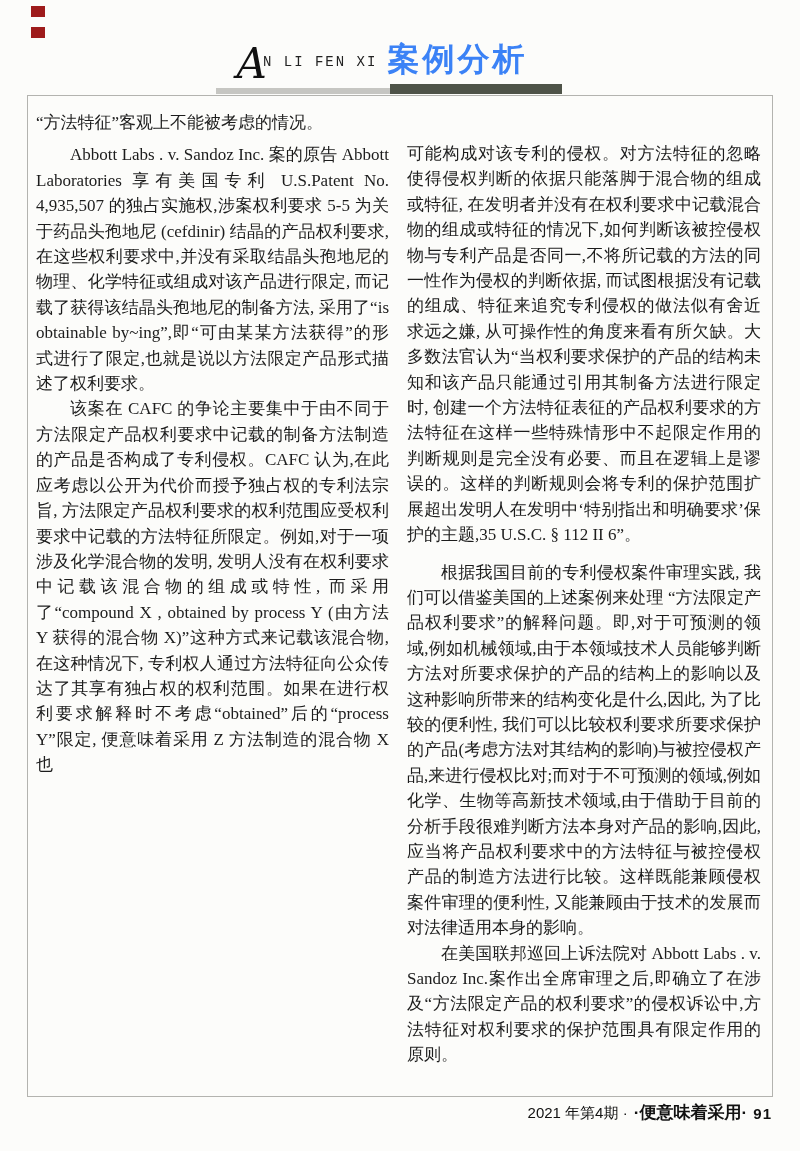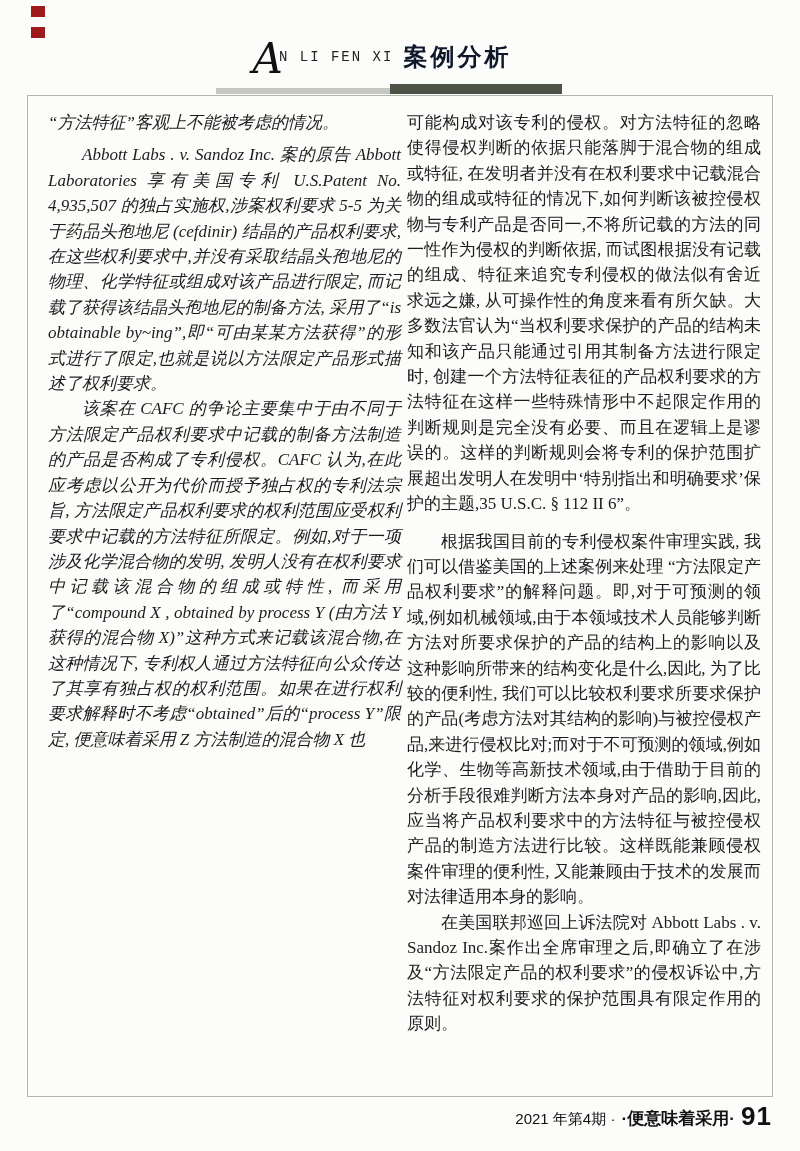--- a/index.html
+++ b/index.html
@@ -29,21 +29,21 @@
     font-style:italic;font-size:42px;line-height:42px;
     vertical-align:-6px;margin-right:-4px;color:#111;
   }
   .pinyin{
     font-family:Liberation Mono, monospace;
     font-size:14px;letter-spacing:2px;color:#222;
     vertical-align:6px;margin-right:10px;
   }
   .cn-title{
     font-family:"Liberation Sans","DejaVu Sans",sans-serif;
-    font-weight:bold;font-size:24px;letter-spacing:3px;color:#0f172a;
+    font-weight:bold;font-size:32px;letter-spacing:3px;color:#3b82f6;
     vertical-align:2px;
   }
 
   
   .tone-bar{position:absolute;top:84px;left:216px;height:10px;}
   .tone-bar .light{
     position:absolute;left:0;top:4px;width:174px;height:6px;background:#c6c6c2;
   }
   .tone-bar .dark{
     position:absolute;left:174px;top:0;width:172px;height:10px;background:#4e5348;
@@ -54,39 +54,39 @@
     position:absolute;left:27px;top:95px;width:744px;height:1000px;
     border:1px solid #b3b3af;background:transparent;
   }
 
   
   .col{
     position:absolute;top:110px;width:353px;
     font-size:17px;line-height:25.4px;
     text-align:justify;text-justify:inter-ideograph;
   }
-  .col.left{left:48px;font-style:italic;}
-  .col.right{left:407px;width:354px;}
+  .col.left{left:36px;}
+  .col.right{left:407px;width:354px;margin-top:31px;}
   .col p{margin:0;}
   .col p.indent{text-indent:2em;}
   .col p.gap-sm{margin-top:7px;}
   .col p.gap-md{margin-top:12px;}
   .col p.author{
     font-style:italic;
     letter-spacing:1px;
   }
 
   
   .footer{
     position:absolute;top:1101px;right:28px;
     font-family:"Liberation Sans","DejaVu Sans",sans-serif;
     font-size:15px;color:#111;white-space:nowrap;
   }
   .footer .journal{font-weight:bold;font-size:17px;margin:0 2px;}
-  .footer .pagenum{font-weight:bold;font-size:26px;letter-spacing:1px;vertical-align:-1px;margin-top:36px;}
+  .footer .pagenum{font-weight:bold;font-size:15px;letter-spacing:1px;vertical-align:-1px;margin-top:36px;}
 </style>
 </head>
 <body>
 
 <div class="page">
 
   <span class="red-mark m1"></span>
   <span class="red-mark m2"></span>
 
   <div class="header">

